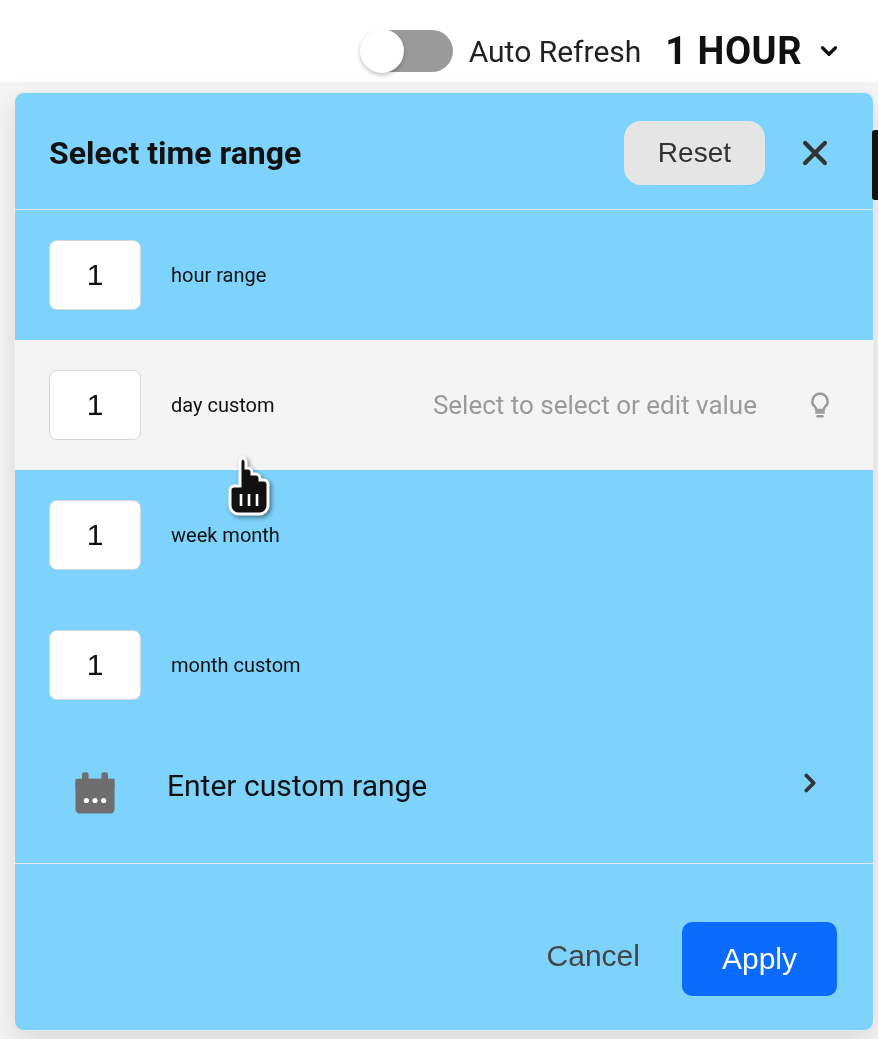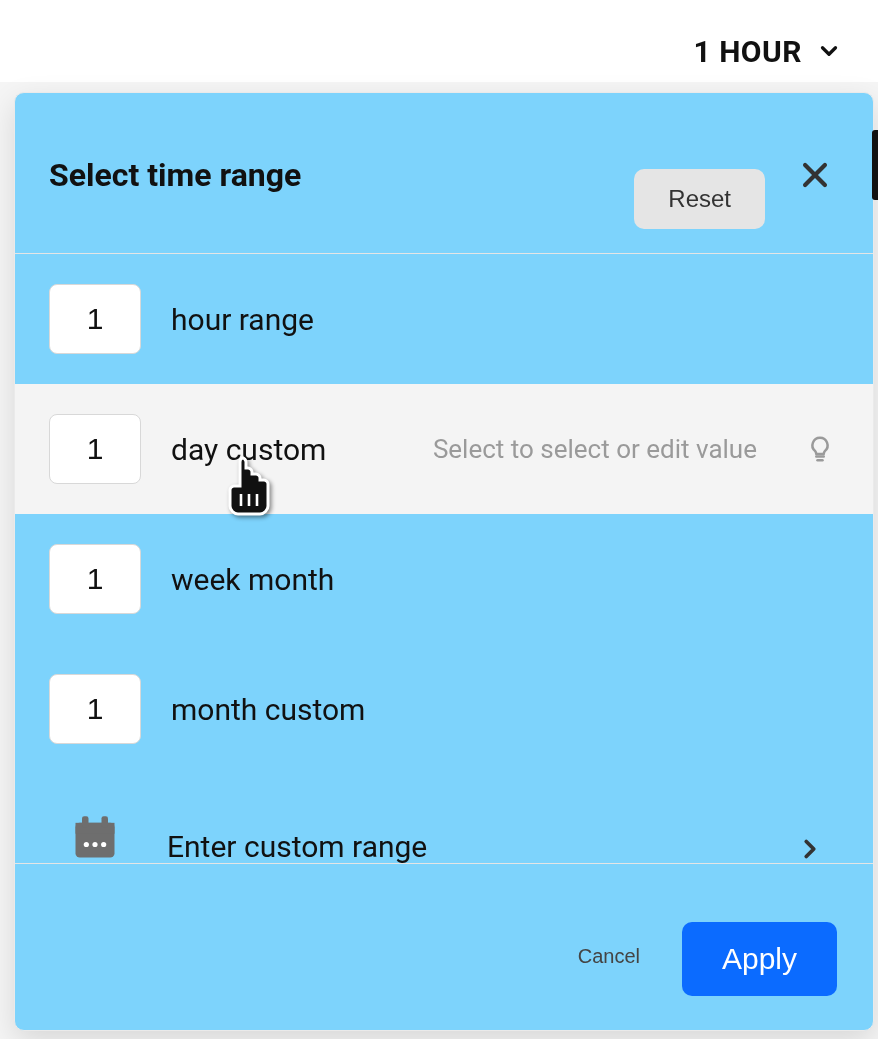--- a/index.html
+++ b/index.html
@@ -44,21 +44,21 @@
     box-shadow: 0 2px 4px rgba(0,0,0,0.25);
   }
   .toggle-label {
     font-size: 30px;
     color: #222;
   }
   .range-dd {
     display: flex;
     align-items: center;
     gap: 14px;
-    font-size: 30px;
+    font-size: 38px;
     font-weight: 700;
     color: #111;
     letter-spacing: 0.5px;
     padding-right: 6px;
     justify-content: center;
   }
   .chevron-down {
     width: 26px; height: 26px;
     display: inline-flex;
     align-items: center; justify-content: center;
@@ -97,26 +97,25 @@
   }
   .dialog-title {
     font-size: 32px;
     font-weight: 700;
     color: #111;
     flex: 1;
   }
   .reset-btn {
     background: #e5e5e5;
     color: #333;
-    font-size: 24px;
+    font-size: 28px;
     padding: 16px 34px;
     border: none;
-    border-radius: 10px;
-    cursor: pointer;
-    margin-top: 48px;
+    border-radius: 17px;
+    cursor: pointer;
   }
   .close-btn {
     width: 48px; height: 48px;
     margin-left: 26px;
     display: inline-flex;
     align-items: center; justify-content: center;
     cursor: pointer;
     color: #333;
   }
   .close-btn svg { width: 34px; height: 34px; }
@@ -143,40 +142,40 @@
     border: 1px solid #d8d8d8;
     border-radius: 8px;
     background: #ffffff;
     font-size: 30px;
     text-align: center;
     color: #111;
     outline: none;
     padding: 0;
   }
   .range-label {
-    font-size: 30px;
+    font-size: 20px;
     color: #111;
   }
   .hint {
     font-size: 26px;
     color: #9a9a9a;
     margin-left: auto;
   }
   .bulb {
     width: 34px; height: 34px;
     color: #9a9a9a;
     display: inline-flex;
     align-items: center;
     margin-left: 18px;
   }
   .bulb svg { width: 30px; height: 30px; }
 
   .custom-row {
     display: flex;
-    align-items: flex-end;
+    align-items: flex-start;
     gap: 46px;
     padding: 38px 48px 44px 54px;
     cursor: pointer;
   }
   .custom-row .cal-icon {
     width: 52px; height: 52px;
     color: #6e6e6e;
   }
   .custom-row .cal-icon svg { width: 52px; height: 52px; }
   .custom-label {
@@ -194,21 +193,21 @@
     border-top: 1px solid #e5e5e5;
     display: flex;
     align-items: center;
     justify-content: flex-end;
     gap: 36px;
     padding: 34px 36px;
   }
   .cancel-btn {
     background: none;
     border: none;
-    font-size: 20px;
+    font-size: 30px;
     color: #444;
     cursor: pointer;
     padding: 8px 6px;
     margin-top: 18px;
   }
   .apply-btn {
     background: #0b6bff;
     color: #ffffff;
     border: none;
     font-size: 30px;
@@ -226,20 +225,24 @@
     width: 64px;
     height: 64px;
     pointer-events: none;
     filter: drop-shadow(2px 2px 2px rgba(0,0,0,0.45));
   }
 </style>
 </head>
 <body>
 
 <div class="topbar">
+  <div class="toggle-wrap">
+    <span class="toggle" role="switch" aria-checked="false"></span>
+    <span class="toggle-label">Auto Refresh</span>
+  </div>
   <div class="range-dd">
     <span>1 HOUR</span>
     <span class="chevron-down">
       <svg viewBox="0 0 24 24" fill="none" stroke="currentColor" stroke-width="3" stroke-linecap="round" stroke-linejoin="round">
           <polyline points="6 9 12 15 18 9"></polyline>
         </svg>
     </span>
   </div>
 </div>
 

